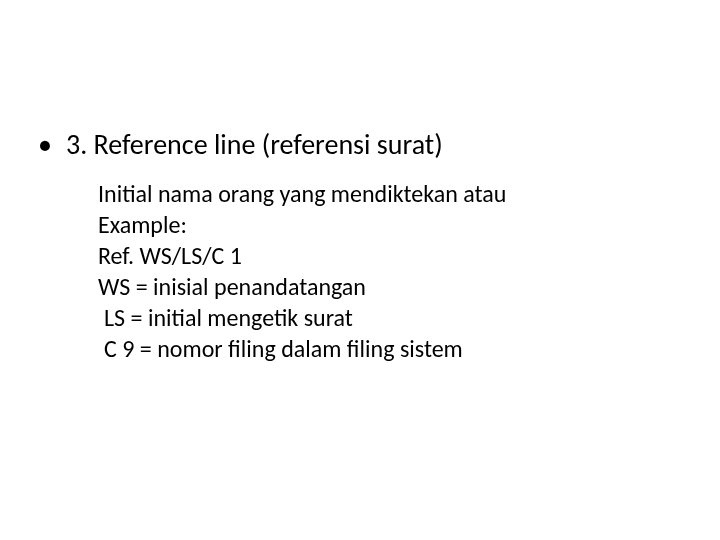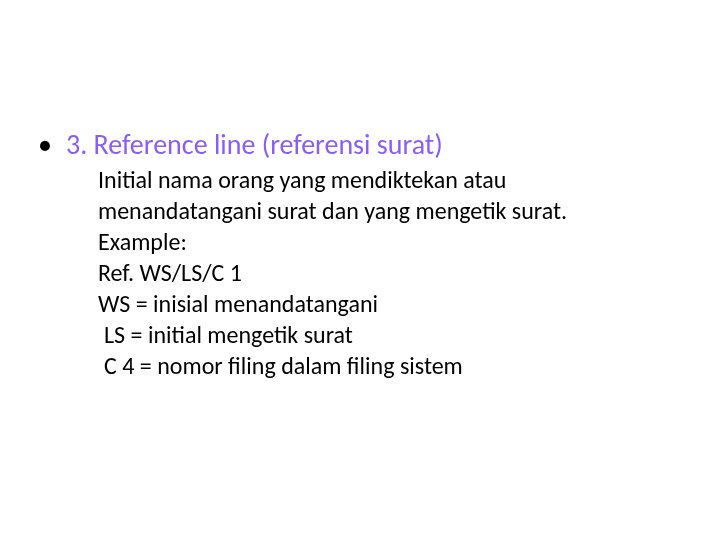--- a/index.html
+++ b/index.html
@@ -28,25 +28,26 @@
     font-size: 28px;
     line-height: 34px;
     width: 28px;
     flex: 0 0 28px;
     text-align: left;
     color: #000000;
   }
   .bullet-heading {
     font-size: 28px;
     line-height: 34px;
-    color: #8b5cf6;
+    color: #000000;
   }
   .body-block {
     padding-left: 60px;
     padding-top: 2px;
+    margin-top: 14px;
   }
   .body-line {
     font-size: 24px;
     line-height: 31px;
     color: #000000;
   }
   .body-line.indent {
     padding-left: 6px;
   }
 </style>
@@ -55,21 +56,20 @@
 
 <div class="slide">
 
   <div class="bullet-block">
     <div class="bullet-mark">•</div>
     <div class="bullet-heading">3. Reference line (referensi surat)</div>
   </div>
 
   <div class="body-block">
     <div class="body-line">Initial nama orang yang mendiktekan atau</div>
-    <div class="body-line">menandatangani surat dan yang mengetik surat.</div>
     <div class="body-line">Example:</div>
     <div class="body-line">Ref. WS/LS/C 1</div>
-    <div class="body-line">WS = inisial menandatangani</div>
+    <div class="body-line">WS = inisial penandatangan</div>
     <div class="body-line indent">LS = initial mengetik surat</div>
-    <div class="body-line indent">C 4 = nomor filing dalam filing sistem</div>
+    <div class="body-line indent">C 9 = nomor filing dalam filing sistem</div>
   </div>
 
 </div>
 
 </body></html>

